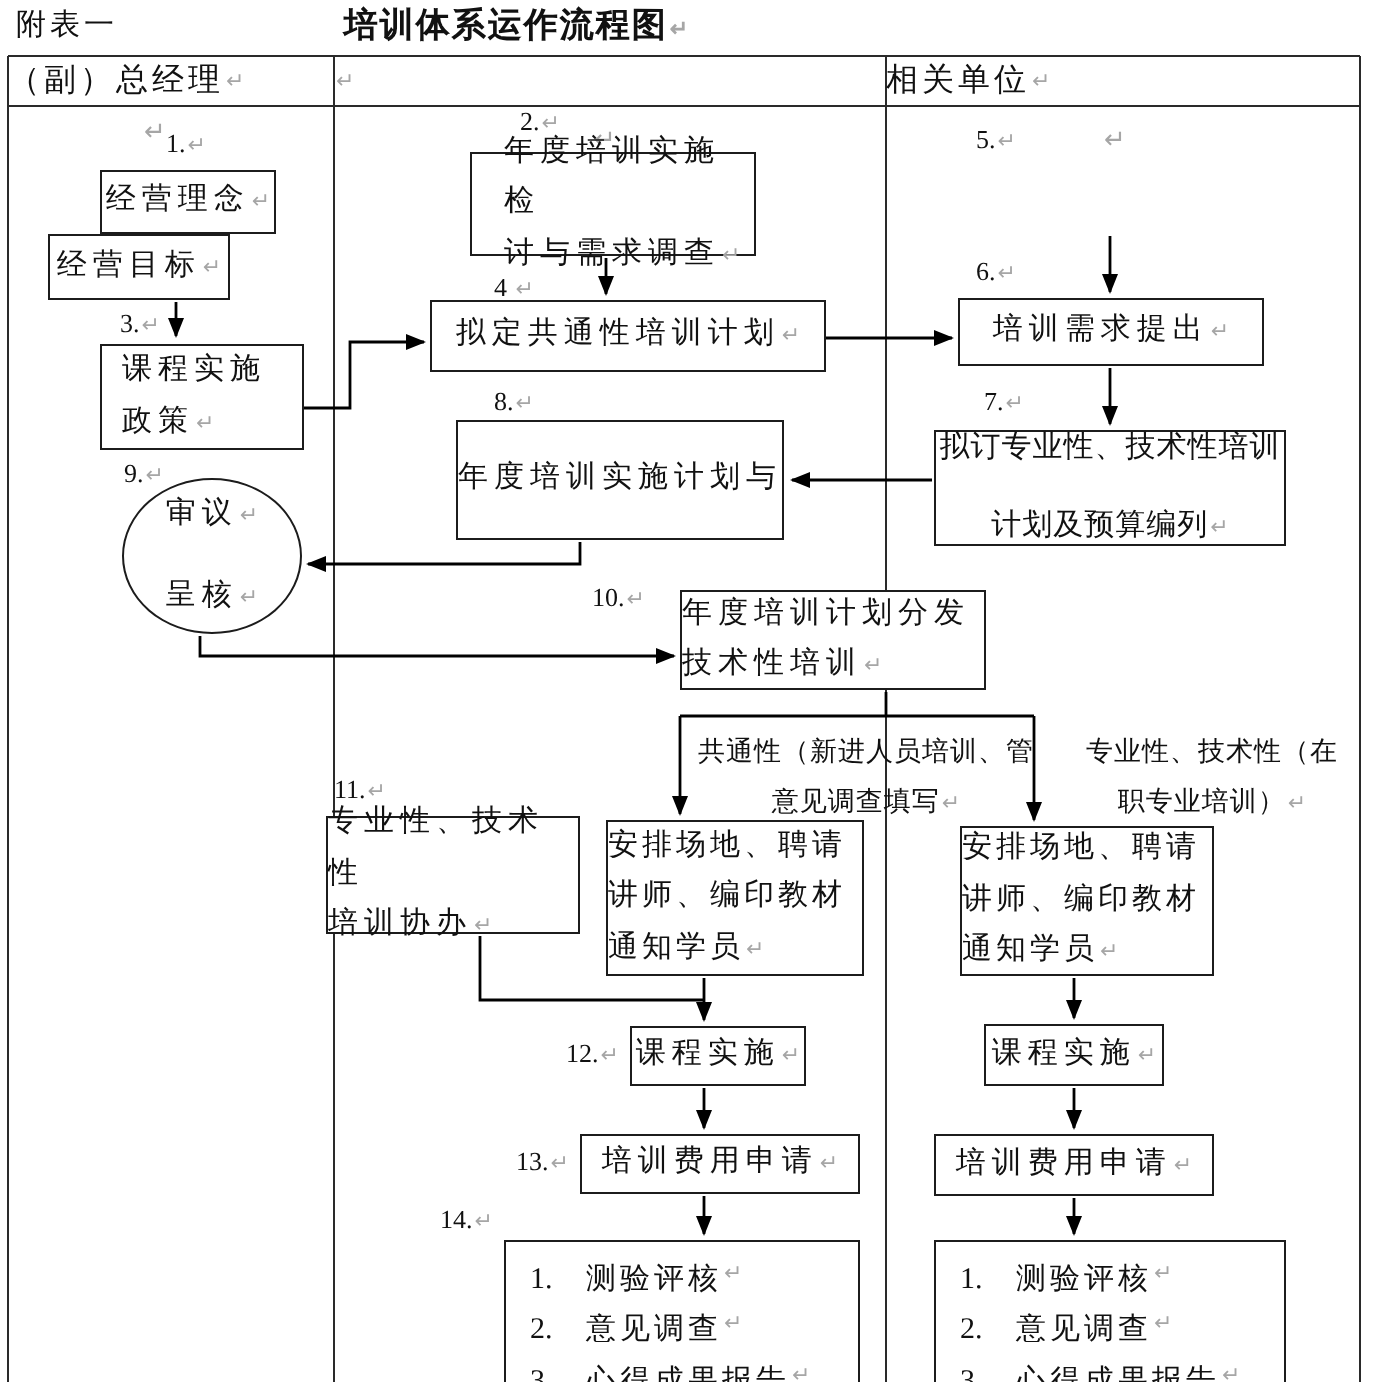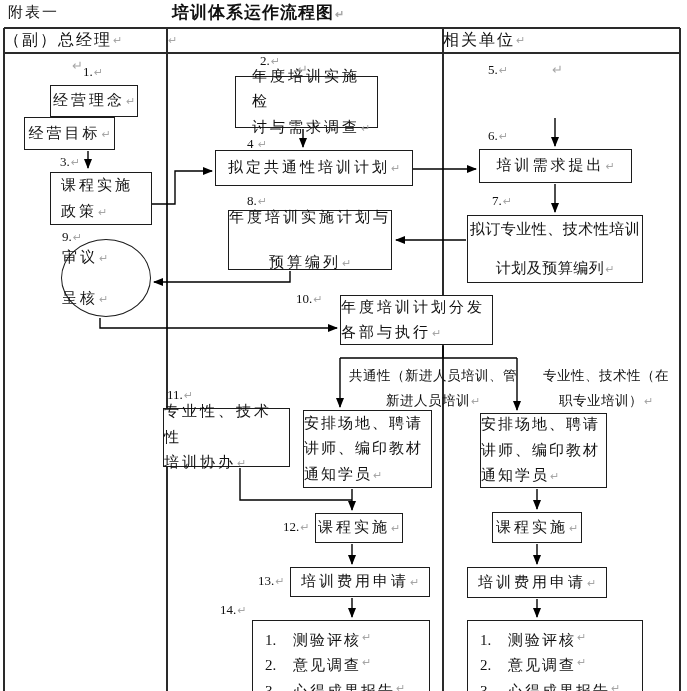--- a/index.html
+++ b/index.html
@@ -10,21 +10,21 @@
   .wires{position:absolute;left:0;top:0;z-index:1;}
   .doclabel{position:absolute;left:8px;top:3px;font-size:15px;letter-spacing:2px;z-index:2;}
   .title{position:absolute;left:128px;top:1px;width:260px;text-align:center;font-size:17px;font-weight:bold;letter-spacing:1px;z-index:2;}
   .hcell{position:absolute;top:28px;height:25px;display:flex;align-items:center;font-size:16px;letter-spacing:2px;z-index:2;}
   .box{
     position:absolute;background:#fff;border:1.4px solid #1c1c1c;box-sizing:border-box;
     display:flex;flex-direction:column;justify-content:center;align-items:flex-start;
     font-size:15px;letter-spacing:3px;line-height:1.7;z-index:2;
   }
   .box.center{align-items:center;}
-  .circle{border-radius:50%;align-items:flex-start;gap:16px;}
+  .circle{border-radius:50%;align-items:center;gap:16px;}
   .numlabel{position:absolute;font-size:13px;letter-spacing:0;z-index:3;}
   .pmark{color:#a6a6a6;font-size:11px;letter-spacing:0;margin-left:1px;}
   .freemark{position:absolute;z-index:2;font-size:13px;color:#a6a6a6;}
   .ann{position:absolute;text-align:center;font-size:13.5px;line-height:1.85;letter-spacing:0.5px;z-index:2;background:transparent;}
   .listbox{justify-content:flex-start;padding-top:6px;letter-spacing:2px;line-height:1.55;}
   .lrow{display:flex;padding-left:12px;margin-top:2px;}
   .lnum{width:28px;letter-spacing:0;}
   .pl6{padding-left:0;} .pl8{padding-left:16px;} .pl10{padding-left:10px;}
   .ls05{letter-spacing:0.5px;} .ls2{letter-spacing:2px;}
 </style>
@@ -122,30 +122,29 @@
 
   <div class="box pl8" style="left:235px;top:76px;width:143px;height:52px;">
     <div><span>年度培训实施检</span></div>
     <div><span>讨与需求调查</span><span class="pmark">↵</span></div>
   </div>
   <div class="box center" style="left:215px;top:150px;width:198px;height:36px;">
     <div><span>拟定共通性培训计划</span><span class="pmark">↵</span></div>
   </div>
   <div class="box center" style="left:228px;top:210px;width:164px;height:60px;gap:20px;">
     <div><span>年度培训实施计划与</span></div>
-    <div><span>预算编列</span><span class="pmark">↵</span></div>
   </div>
   <div class="box pl6" style="left:340px;top:295px;width:153px;height:50px;">
     <div><span>年度培训计划分发</span></div>
-    <div><span>各部与执行</span><span class="pmark">↵</span></div>
+    <div><span>技术性培训</span><span class="pmark">↵</span></div>
   </div>
 
   <div class="ann" style="left:345px;top:364px;width:176px;">
     <div><span>共通性（新进人员培训、管</span></div>
-    <div><span>新进人员培训</span><span class="pmark">↵</span></div>
+    <div><span>意见调查填写</span><span class="pmark">↵</span></div>
   </div>
   <div class="ann" style="left:540px;top:364px;width:132px;">
     <div><span>专业性、技术性（在</span></div>
     <div><span>职专业培训）</span><span class="pmark">↵</span></div>
   </div>
 
   <div class="box pl6" style="left:163px;top:408px;width:127px;height:59px;justify-content:center;">
     <div><span>专业性、技术性</span></div>
     <div><span>培训协办</span><span class="pmark">↵</span></div>
   </div>
@@ -174,21 +173,21 @@
     <div class="lrow">
         <span class="lnum">3.</span>
         <span>心得成果报告</span>
         <span class="pmark">↵</span>
       </div>
   </div>
 
   <div class="box center" style="left:479px;top:149px;width:153px;height:34px;">
     <div><span>培训需求提出</span><span class="pmark">↵</span></div>
   </div>
-  <div class="box center ls05" style="left:467px;top:215px;width:176px;height:68px;gap:13px;">
+  <div class="box center ls05" style="left:467px;top:215px;width:176px;height:58px;gap:13px;">
     <div><span>拟订专业性、技术性培训</span></div>
     <div><span>计划及预算编列</span><span class="pmark">↵</span></div>
   </div>
   <div class="box pl6 ls2" style="left:480px;top:413px;width:127px;height:75px;">
     <div><span>安排场地、聘请</span></div>
     <div><span>讲师、编印教材</span></div>
     <div><span>通知学员</span><span class="pmark">↵</span></div>
   </div>
   <div class="box center" style="left:492px;top:512px;width:90px;height:31px;">
     <div><span>课程实施</span><span class="pmark">↵</span></div>

